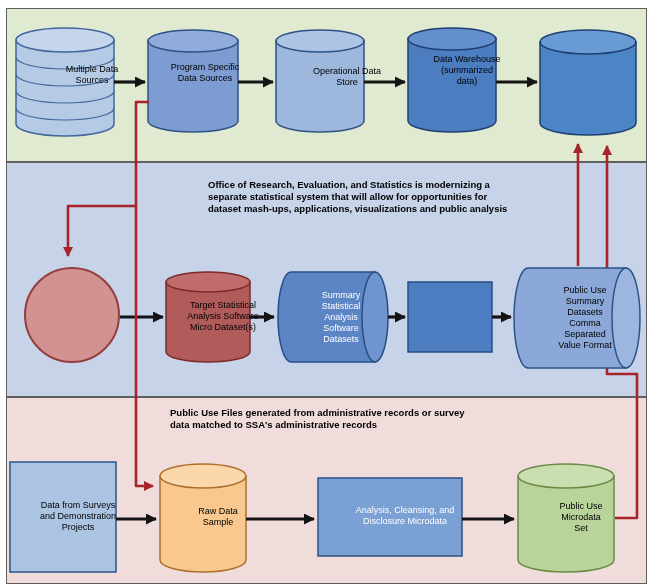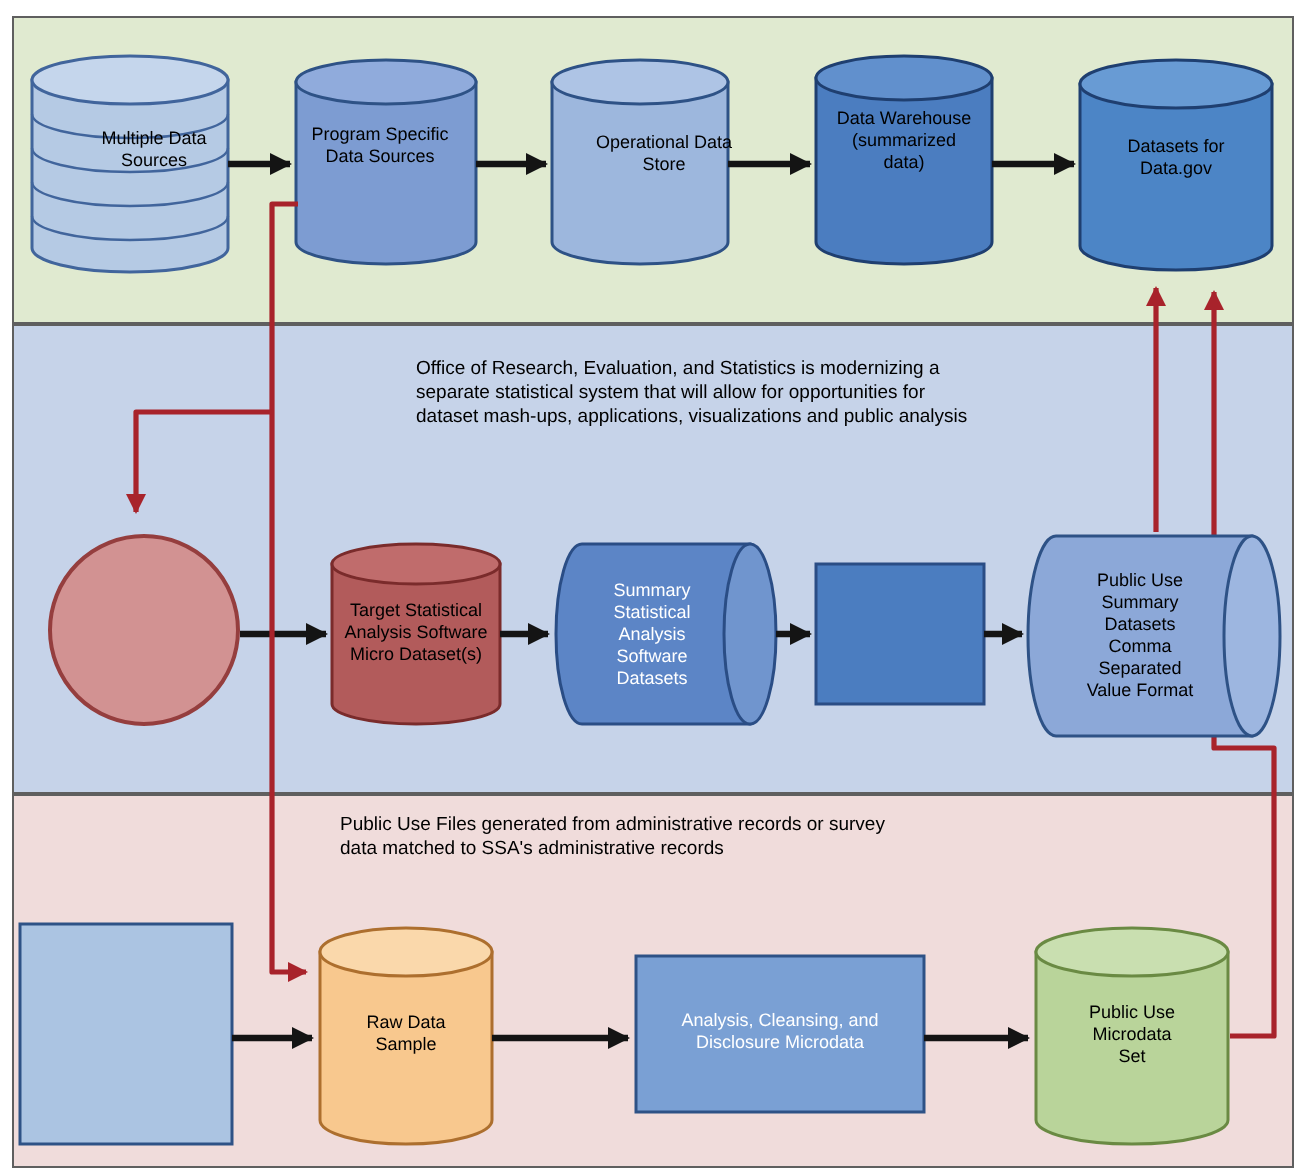--- a/index.html
+++ b/index.html
@@ -8,24 +8,25 @@
     font-family:"Liberation Sans","DejaVu Sans",sans-serif;
   }
   .band { position:absolute; left:6px; width:639px; border:1px solid #5f5f5f; }
   .band.top    { top:8px;   height:152px; background:var(--band-top,#e0ead0); }
   .band.middle { top:162px; height:233px; background:var(--band-middle,#c6d3e9); }
   .band.bottom { top:397px; height:185px; background:var(--band-bottom,#f0dcdb); }
   svg.art { position:absolute; left:0; top:0; }
   .lbl {
     position:absolute; font-size:9px; line-height:11px; text-align:center; color:#000;
     white-space:pre-line;
+    margin-left:15px;
   }
   .lbl.light { color:#ffffff; }
   .note {
-    position:absolute; font-size:9.5px; line-height:12px; font-weight:normal; color:#000;
+    position:absolute; font-size:9.5px; line-height:12px; font-weight:bold; color:#000;
     white-space:pre-line;
   }
 </style>
 </head>
 <body>
 
 <div class="stage">
 
   <div class="band top"></div>
   <div class="band middle"></div>
@@ -118,38 +119,39 @@
 
   <div class="lbl" style="left:30px;top:64px;width:94px">Multiple Data
 Sources</div>
   <div class="lbl" style="left:150px;top:62px;width:80px">Program Specific
 Data Sources</div>
   <div class="lbl" style="left:290px;top:66px;width:84px">Operational Data
 Store</div>
   <div class="lbl" style="left:410px;top:54px;width:84px">Data Warehouse
 (summarized
 data)</div>
-  <div class="lbl" style="left:545px;top:68px;width:86px">Datasets for
-Data.gov</div>
 
   <div class="lbl" style="left:164px;top:300px;width:88px">Target Statistical
 Analysis Software
 Micro Dataset(s)</div>
   <div class="lbl light" style="left:291px;top:290px;width:70px">Summary
 Statistical
 Analysis
 Software
 Datasets</div>
   <div class="lbl" style="left:535px;top:285px;width:70px">Public Use
 Summary
 Datasets
 Comma
 Separated
 Value Format</div>
 
+  <div class="lbl" style="left:14px;top:500px;width:98px">Data from Surveys
+and Demonstration
+Projects</div>
   <div class="lbl" style="left:165px;top:506px;width:76px">Raw Data
 Sample</div>
   <div class="lbl light" style="left:324px;top:505px;width:132px">Analysis, Cleansing, and
 Disclosure Microdata</div>
   <div class="lbl" style="left:534px;top:501px;width:64px">Public Use
 Microdata
 Set</div>
 
   <div class="note" style="left:208px;top:179px;width:345px">Office of Research, Evaluation, and Statistics is modernizing a
 separate statistical system that will allow for opportunities for

